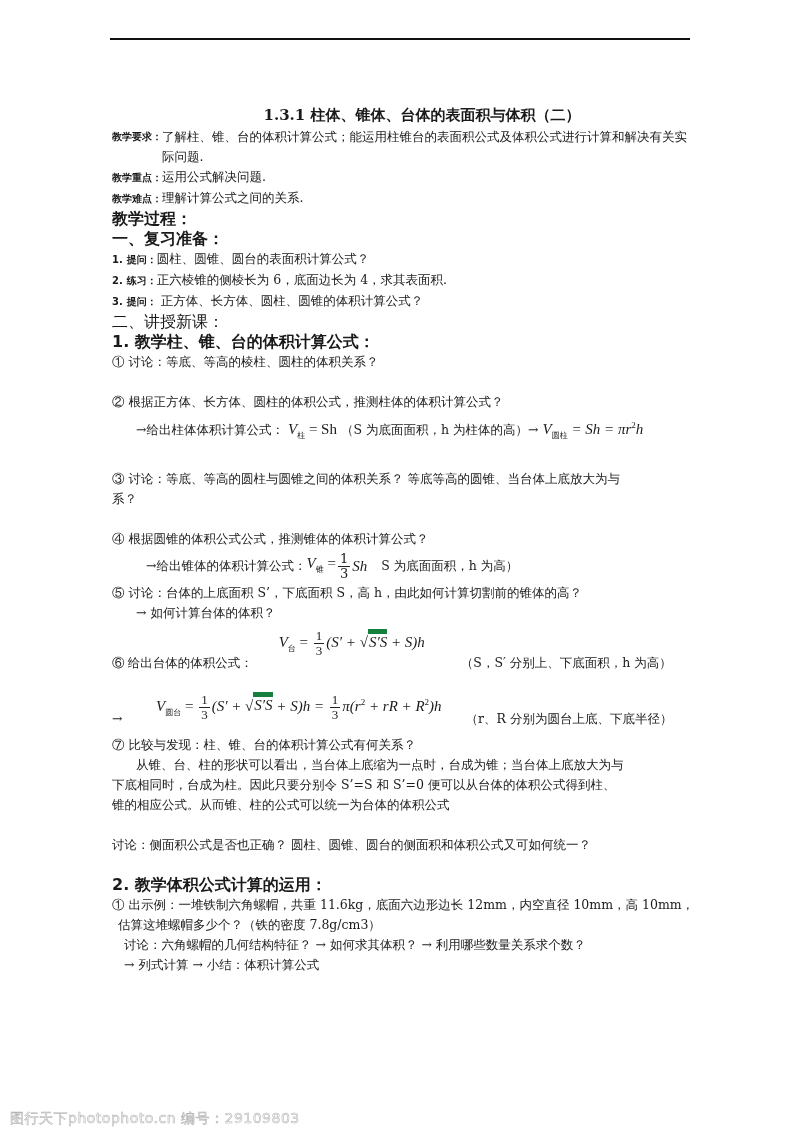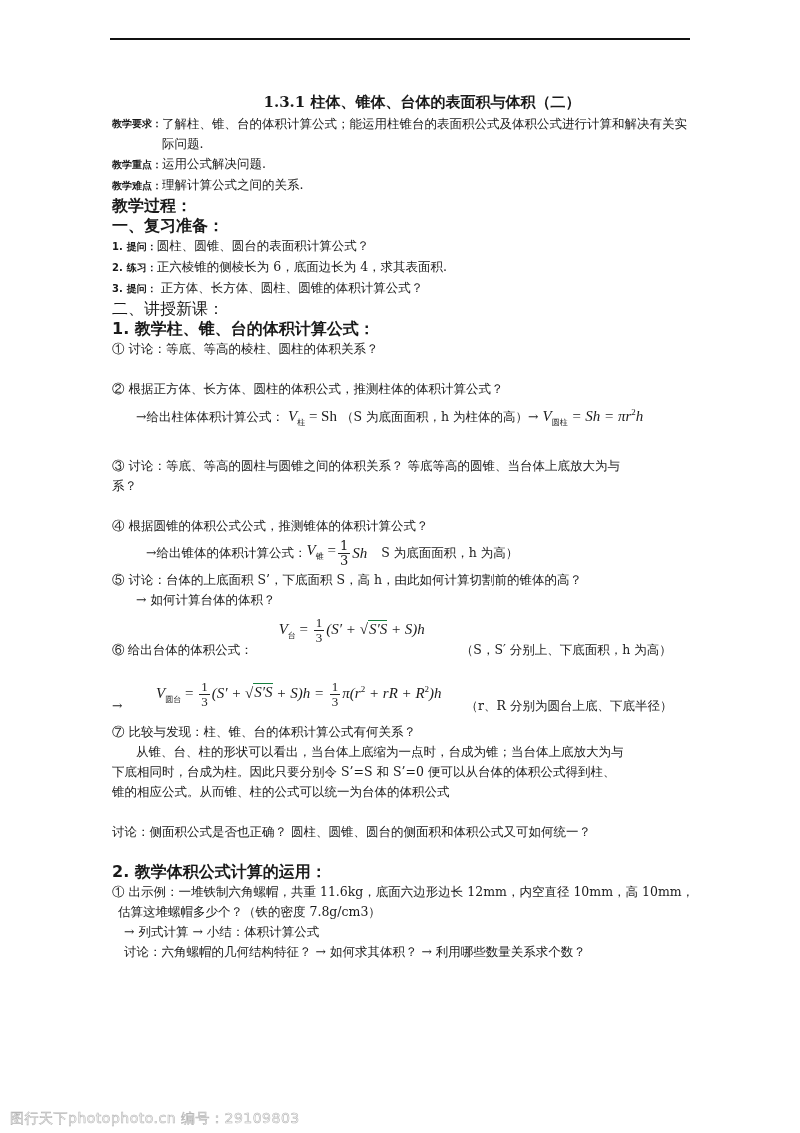--- a/index.html
+++ b/index.html
@@ -19,21 +19,21 @@
       position: absolute;
       left: 110px;
       top: 38px;
       width: 580px;
       height: 2px;
       background: #111;
     }
     .page {
       position: absolute;
       left: 112px;
-      top: 92px;
+      top: 105px;
       width: 580px;
     }
     .title {
       text-align: center;
       font-size: 15px;
       font-weight: bold;
       margin: 0 0 2px 40px;
       line-height: 20px;
     }
     .line {
@@ -77,21 +77,21 @@
       flex-direction: column;
       align-items: center;
       vertical-align: middle;
       font-style: normal;
       font-size: 13px;
       line-height: 14px;
       margin: 0 2px;
     }
     .frac .num { border-bottom: 1px solid #222; padding: 0 2px; }
     .sqrt {
-      border-top: 1px solid #15803d;
+      border-top: 5px solid #15803d;
       padding-left: 1px;
     }
     .sqrt-sign { font-style: normal; }
     .formula-row {
       display: flex;
       align-items: center;
       height: 48px;
     }
     .sup { font-size: 9px; vertical-align: 6px; font-style: normal; }
     .plain { font-style: normal; }
@@ -209,17 +209,17 @@
   <div class="line">下底相同时，台成为柱。因此只要分别令 S’=S 和 S’=0 便可以从台体的体积公式得到柱、</div>
   <div class="line">锥的相应公式。从而锥、柱的公式可以统一为台体的体积公式</div>
   <div class="gap-m"></div>
 
   <div class="line">讨论：侧面积公式是否也正确？  圆柱、圆锥、圆台的侧面积和体积公式又可如何统一？</div>
   <div class="gap-m"></div>
 
   <div class="heading">2.  教学体积公式计算的运用：</div>
   <div class="line">① 出示例：一堆铁制六角螺帽，共重 11.6kg，底面六边形边长 12mm，内空直径 10mm，高 10mm，</div>
   <div class="line" style="padding-left:6px;">估算这堆螺帽多少个？（铁的密度 7.8g/cm3）</div>
+  <div class="line" style="padding-left:12px;">讨论：六角螺帽的几何结构特征？ →  如何求其体积？ →  利用哪些数量关系求个数？</div>
   <div class="line" style="padding-left:12px;">→  列式计算    →  小结：体积计算公式</div>
-  <div class="line" style="padding-left:12px;">讨论：六角螺帽的几何结构特征？ →  如何求其体积？ →  利用哪些数量关系求个数？</div>
 </div>
 
 <div class="watermark">图行天下photophoto.cn  编号：29109803</div>
 
 </body></html>

